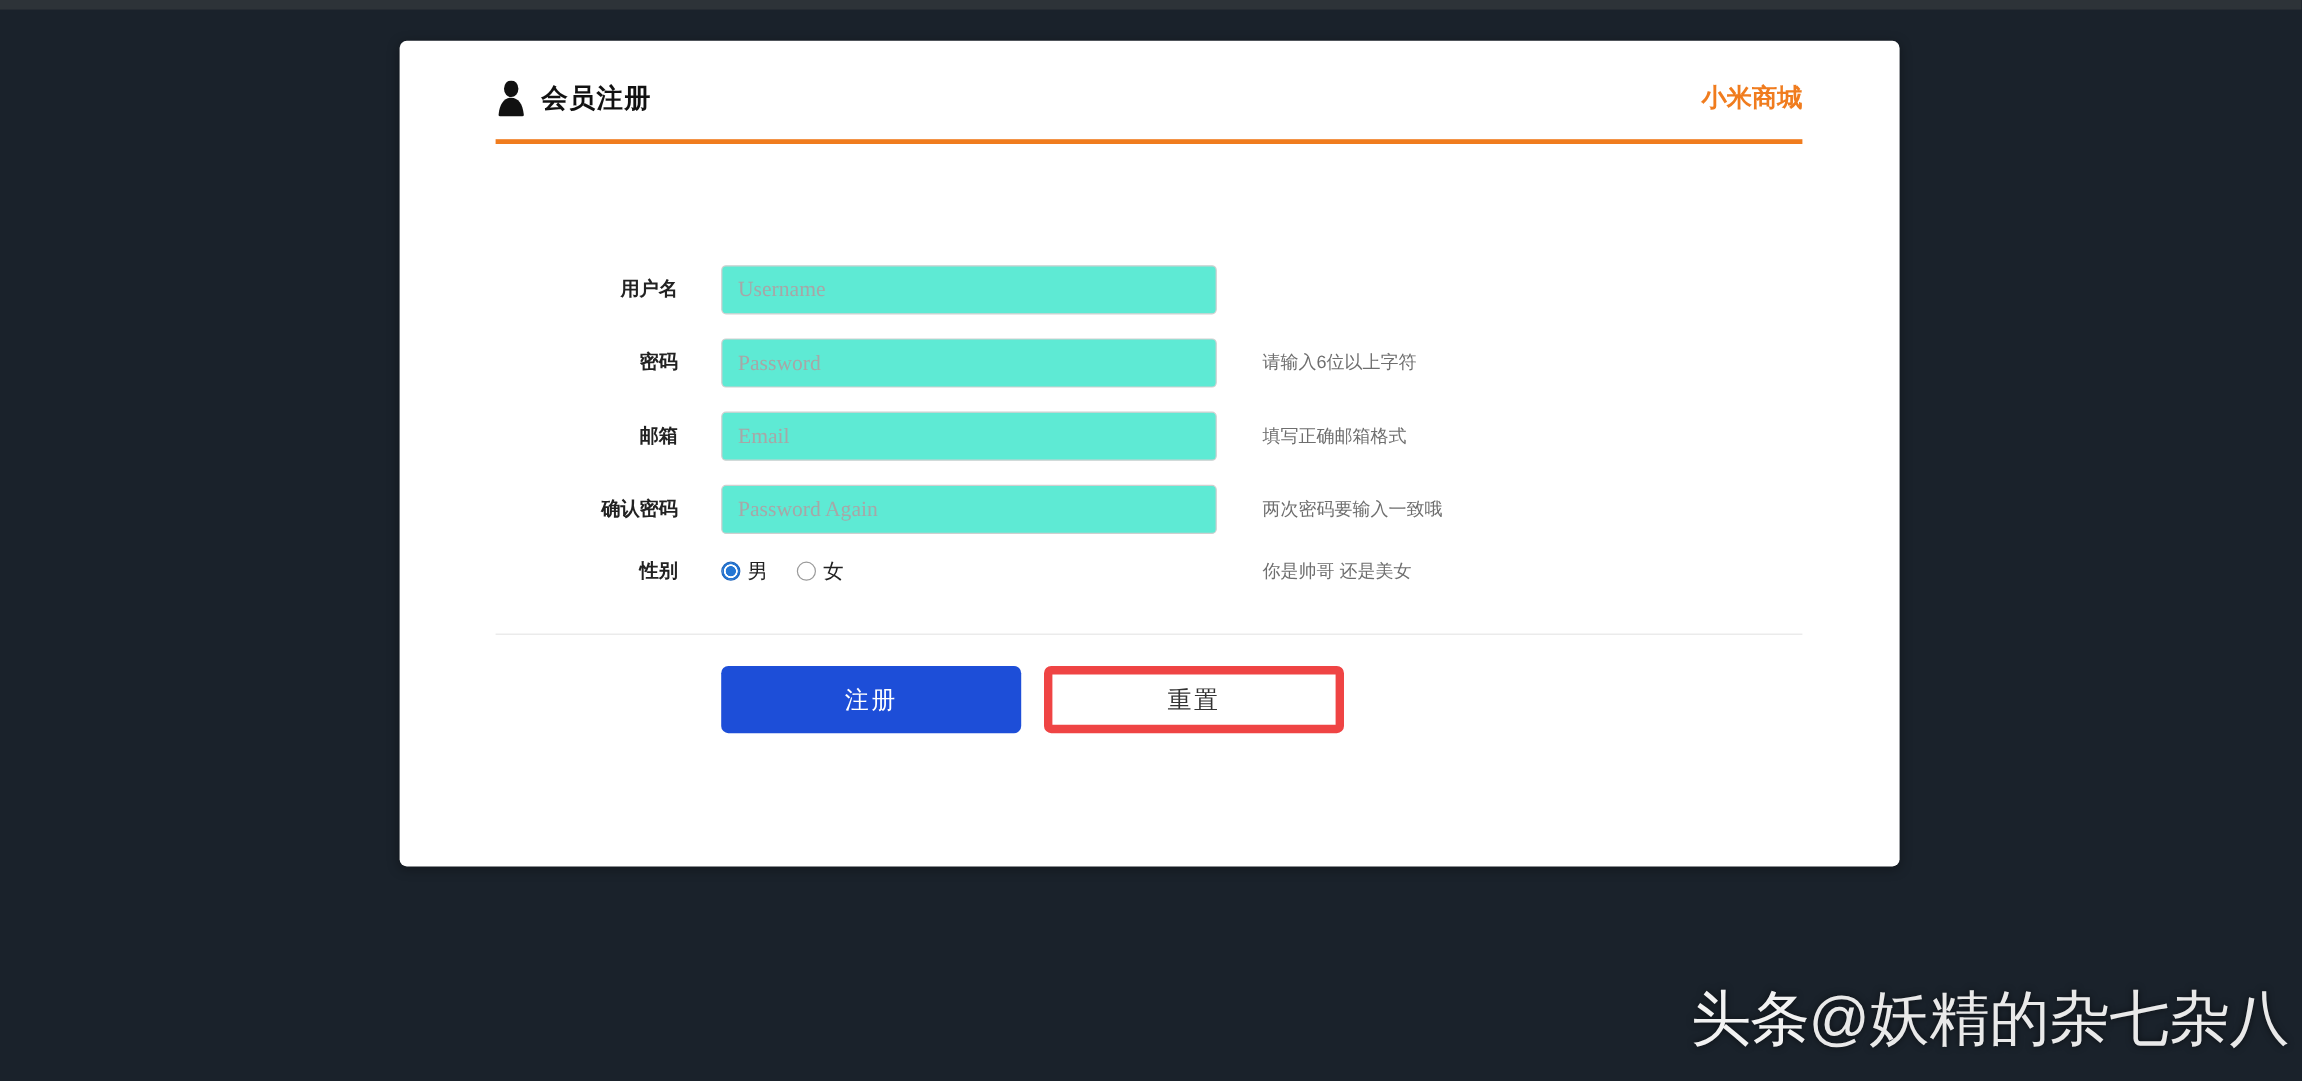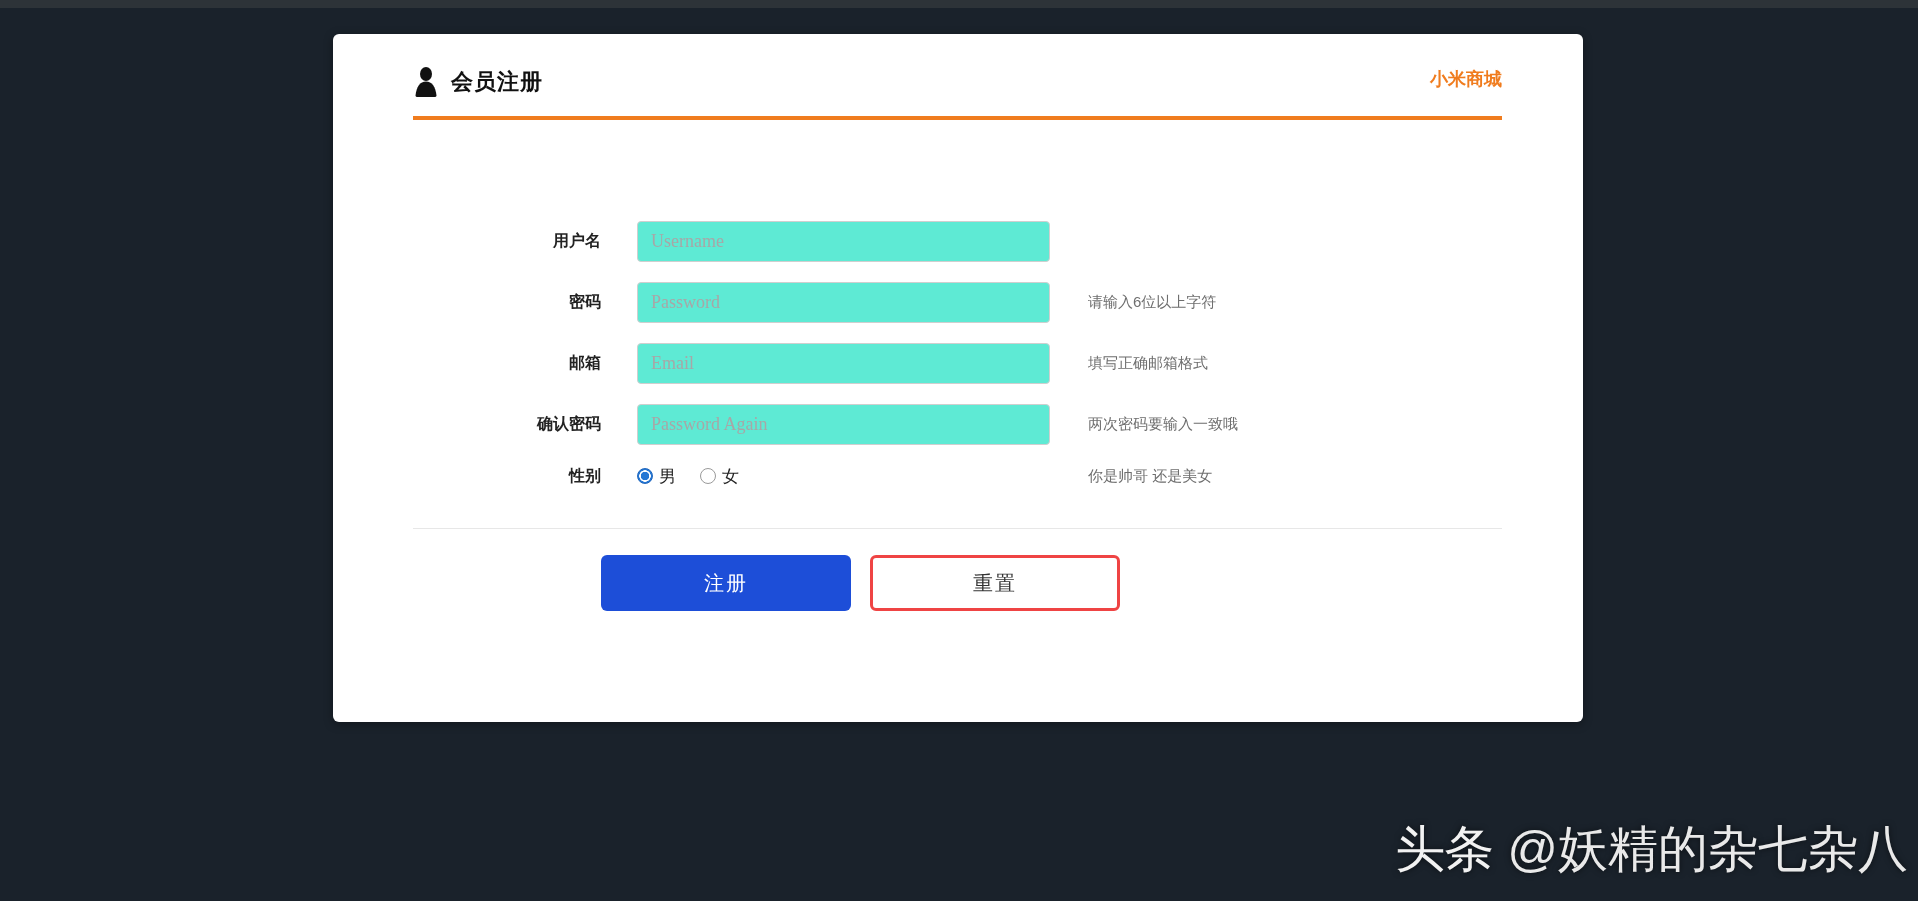--- a/index.html
+++ b/index.html
@@ -18,26 +18,26 @@
     background:#ffffff; border-radius:6px;
     box-shadow:0 2px 10px rgba(0,0,0,0.35);
   }
   .card-header {
     position:absolute; top:33px; left:80px; right:81px; height:32px;
     display:flex; 
   }
   .user-icon { width:26px; height:30px; margin-right:12px; }
   .user-icon svg { width:100%; height:100%; fill:#111; }
   .card-title { font-size:22px; font-weight:bold; color:#111; letter-spacing:1px; }
-  .brand { margin-left:auto; font-size:18px; font-weight:bold; color:#f07c1e; cursor:pointer; }
+  .brand { margin-left:auto; font-size:21px; font-weight:bold; color:#f07c1e; cursor:pointer; }
   .accent-rule {
     position:absolute; top:82px; left:80px; right:81px; height:4px;
     background:#f07c1e;
   }
-  .form-area { position:absolute; top:187px; left:16px; right:0;padding-left:20px; }
+  .form-area { position:absolute; top:187px; left:0; right:0; }
   .form-row { display:flex; align-items:center; height:41px; margin-bottom:20px; }
   .form-label {
     width:232px; text-align:right; font-size:16px; font-weight:bold; color:#222;
     flex-shrink:0;
   }
   .text-input {
     margin-left:36px; width:413px; height:41px;
     border:1px solid #cfcfcf; border-radius:4px; background:#5eead4;
     padding:0 13px; font-size:18px; color:#333;
     font-family:"Liberation Serif","DejaVu Serif",serif;
@@ -62,29 +62,29 @@
     position:absolute; top:494px; left:80px; right:81px; height:1px; background:#e7e7e7;
   }
   .button-row { position:absolute; top:521px; left:268px; display:flex; }
   .btn {
     width:250px; height:56px; border-radius:6px; font-size:20px;
     font-family:"Liberation Sans","DejaVu Sans",sans-serif;
     cursor:pointer; display:flex; align-items:center; justify-content:center;
     letter-spacing:2px;
   }
   .btn-submit { background:#1d4ed8; color:#ffffff; border:none; }
-  .btn-reset { background:#ffffff; color:#333; border:3px solid #ef4444; margin-left:19px; }
+  .btn-reset { background:#ffffff; color:#333; border:7px solid #ef4444; margin-left:19px; }
   .watermark {
     position:absolute; right:10px; bottom:18px;
     display:flex; align-items:baseline;
     color:#f2f2f2; text-shadow:0 0 6px rgba(0,0,0,0.6);
     white-space:nowrap;
   }
   .watermark-brand { font-size:50px; font-weight:400; letter-spacing:-1px; }
-  .watermark-handle { font-size:50px; font-weight:500; margin-left:14px; color:#e9e9e9; }
+  .watermark-handle { font-size:50px; font-weight:500; color:#e9e9e9; }
 </style>
 </head>
 <body>
 
 <div class="topbar"></div>
 
 <div class="card">
 
   <div class="card-header">
     <span class="user-icon">

